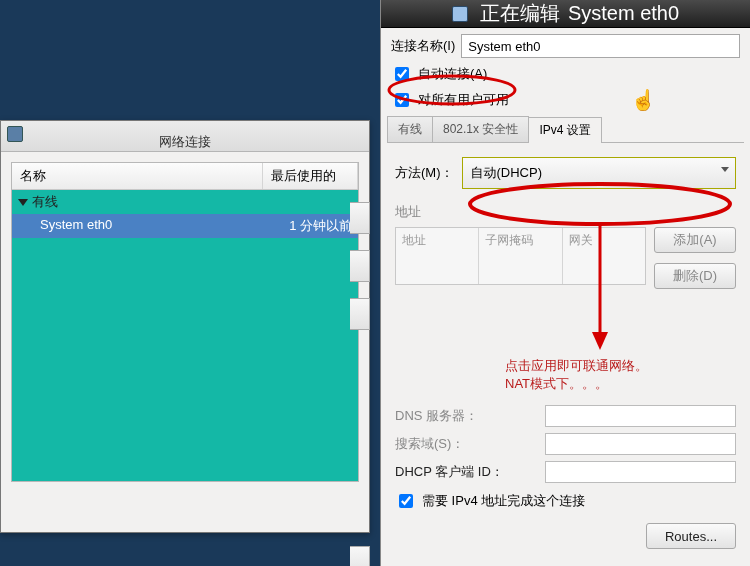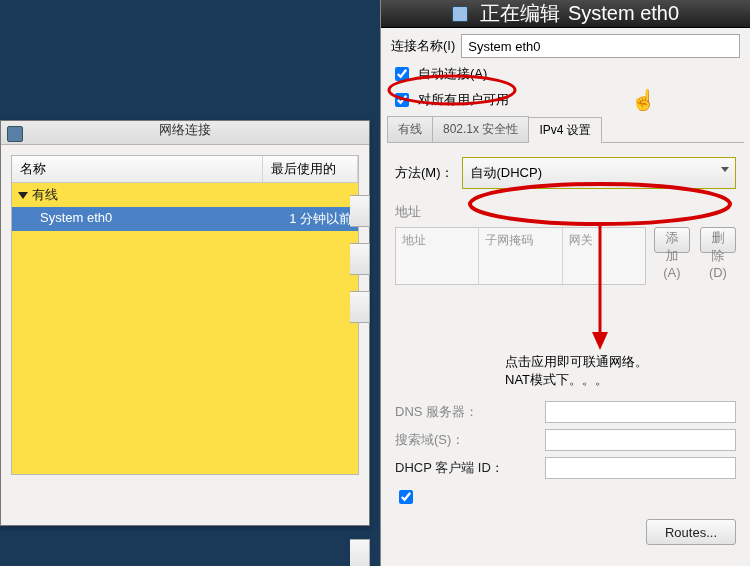--- a/index.html
+++ b/index.html
@@ -19,41 +19,41 @@
     position: absolute;
     left: 0;
     top: 120px;
     width: 370px;
     background: #f2f1f0;
     border: 1px solid #777;
     box-shadow: 0 2px 6px rgba(0,0,0,.3);
   }
   .titlebar-left {
     display: flex;
-    align-items: flex-start;
+    align-items: flex-end;
     justify-content: center;
-    height: 24px;
+    height: 31px;
     background: linear-gradient(#ebebeb,#dcdcdc);
     border-bottom: 1px solid #b5b5b5;
     color: #333;
     position: relative;
   }
   .titlebar-left .icon {
     position: absolute;
     left: 6px;
     top: 5px;
     width: 16px;
     height: 16px;
     background: #5a7fa6;
     border: 1px solid #355;
     border-radius: 2px;
   }
   .list-area {
     margin: 10px;
-    background: #fde047;
+    background: #14b8a6;
     border: 1px solid #b8b8b8;
     height: 320px;
     overflow: hidden;
   }
   .list-header {
     display: flex;
     background: linear-gradient(#fcfcfc,#ececec);
     border-bottom: 1px solid #c8c8c8;
     font-size: 13px;
   }
@@ -191,33 +191,33 @@
     display:flex;
   }
   .addr-table .th{
     flex:1;
     border-right:1px solid #d5d5d5;
     padding:4px 6px;
     color:#999;
     font-size:12px;
   }
   .addr-side{
-    display:flex;flex-direction:row;gap:10px;margin-left:8px;align-items:stretch;
+    display:flex;flex-direction:column;gap:10px;margin-left:8px;align-items:stretch;
     width:82px;
   }
   .btn{
     height:26px;
     background:linear-gradient(#fafafa,#e3e3e3);
     border:1px solid #a8a8a8;
     border-radius:3px;
     color:#888;
     font-size:13px;
   }
   .addr-wrap{display:flex;align-items:flex-start;}
-  .annot{ color:#000000; font-size:13px; margin:68px 0 12px 110px; line-height:1.4;}
+  .annot{ color:#b91c1c; font-size:13px; margin:68px 0 12px 110px; line-height:1.4;}
   .kv{display:flex;align-items:center;gap:22px;margin:6px 0;}
   .kv label{ width:128px; color:#888;}
   .kv .inp{ flex:1;height:22px;border:1px solid #bcbcbc;background:#fff;}
   .kv.dark label{color:#222;}
   .routes{ text-align:right; margin-top:12px;}
   .routes .btn{ color:#222; padding:0 18px; width:auto;}
 
   
   .cursor-ptr{
     position:absolute; left:631px; top:88px;
@@ -327,20 +327,21 @@
       <label>搜索域(S)：</label>
       <input class="inp" disabled="" style="">
     </div>
     <div class="kv dark">
       <label>DHCP 客户端 ID：</label>
       <input class="inp" style="">
     </div>
 
     <div class="form-row" style="margin:8px 0 0 0;">
       <input type="checkbox" class="chk" checked="" style="">
+      <span>需要 IPv4 地址完成这个连接</span>
     </div>
 
     <div class="routes">
       <button class="btn">Routes...</button>
     </div>
   </div>
 </div>
 
 <span class="cursor-ptr">☝</span>
 

